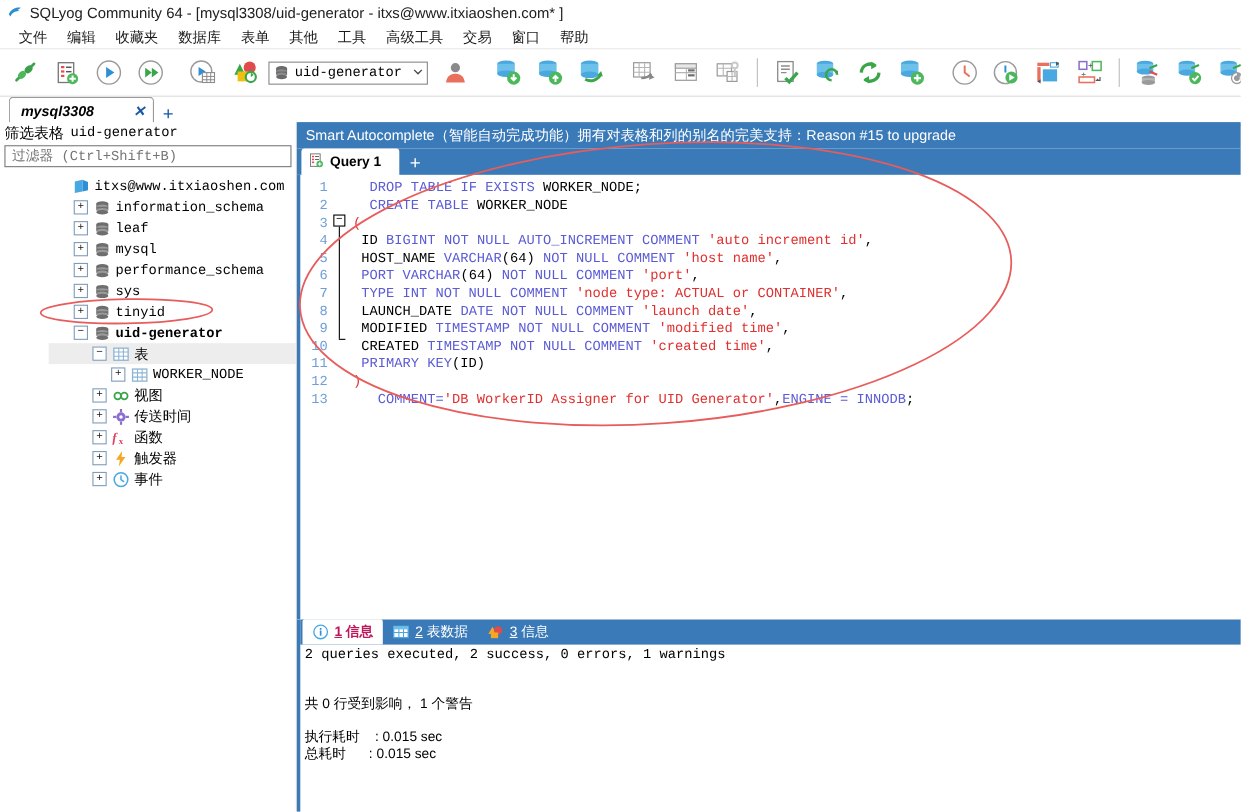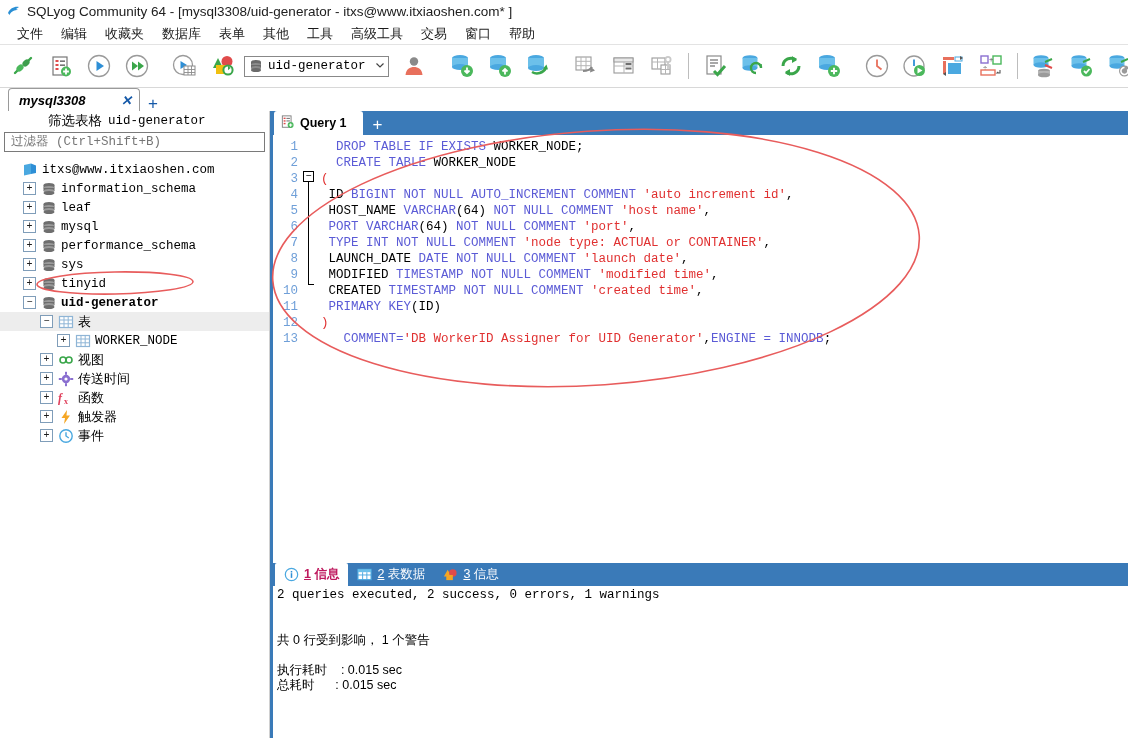--- a/index.html
+++ b/index.html
@@ -75,33 +75,32 @@
 
   
   .left{
     width:270px;flex:0 0 auto;background:#ffffff;
     display:flex;flex-direction:column;box-sizing:border-box;
     border-right:1px solid #d0d0d0;
   }
   .filter-title{
     height:20px;display:flex;align-items:center;gap:6px;padding:0 4px 0 4px;
     white-space:nowrap;
-    margin-left:44px;
   }
   .filter-title .cn{font-size:13.5px;color:#000;}
   .filter-title .mono{font-family:"Liberation Mono", monospace;font-size:12.5px;color:#000;}
   .filter-box{
     margin:1px 4px 0 4px;height:20px;border:1px solid #7a7a7a;background:#fff;
     display:flex;align-items:center;padding:0 4px;box-sizing:border-box;
   }
   .filter-box input{
     border:0;outline:0;width:100%;background:transparent;
     font-family:"Liberation Mono", monospace;font-size:12.5px;color:#7d7d7d;
   }
-  .tree{flex:1 1 auto;overflow:hidden;padding-top:8px;position:relative;}
+  .tree{flex:1 1 auto;overflow:hidden;padding-top:8px;position:relative;margin-left:44px;}
   .tnode{
     height:19px;display:flex;align-items:center;white-space:nowrap;cursor:default;
     position:relative;
   }
   .tnode.sel{background:#ededed;}
   .exp{
     width:11px;height:11px;border:1px solid #7f9db9;background:#fff;
     display:inline-flex;align-items:center;justify-content:center;
     font-size:10px;line-height:9px;color:#1b1b1b;flex:0 0 auto;
     font-family:"Liberation Mono", monospace;
@@ -663,20 +662,23 @@
                 <circle cx="8" cy="8" r="6.2" fill="none" stroke="#4aa8e0" stroke-width="1.4"></circle>
                 <path d="M8 4.2V8l2.8 2" stroke="#4aa8e0" stroke-width="1.4" fill="none"></path>
               </svg></span>
             <span class="tlabel cn">事件</span>
           </div>
         </div>
     </div>
 
     <div class="right">
 
+      <div class="promo">
+        <span>Smart Autocomplete（智能自动完成功能）拥有对表格和列的别名的完美支持：Reason #15 to upgrade</span>
+      </div>
 
       <div class="qtabs">
         <div class="qtab">
           <span>
             <svg width="14" height="14" viewBox="0 0 16 16">
               <rect x="1.5" y="1" width="10" height="13" fill="#fff" stroke="#777" stroke-width="1"></rect>
               <rect x="3" y="3" width="2.2" height="1.6" fill="#e04b4b"></rect>
               <rect x="6.2" y="3.3" width="4" height="1" fill="#555"></rect>
               <rect x="3" y="6" width="2.2" height="1.6" fill="#e04b4b"></rect>
               <rect x="6.2" y="6.3" width="4" height="1" fill="#555"></rect>

